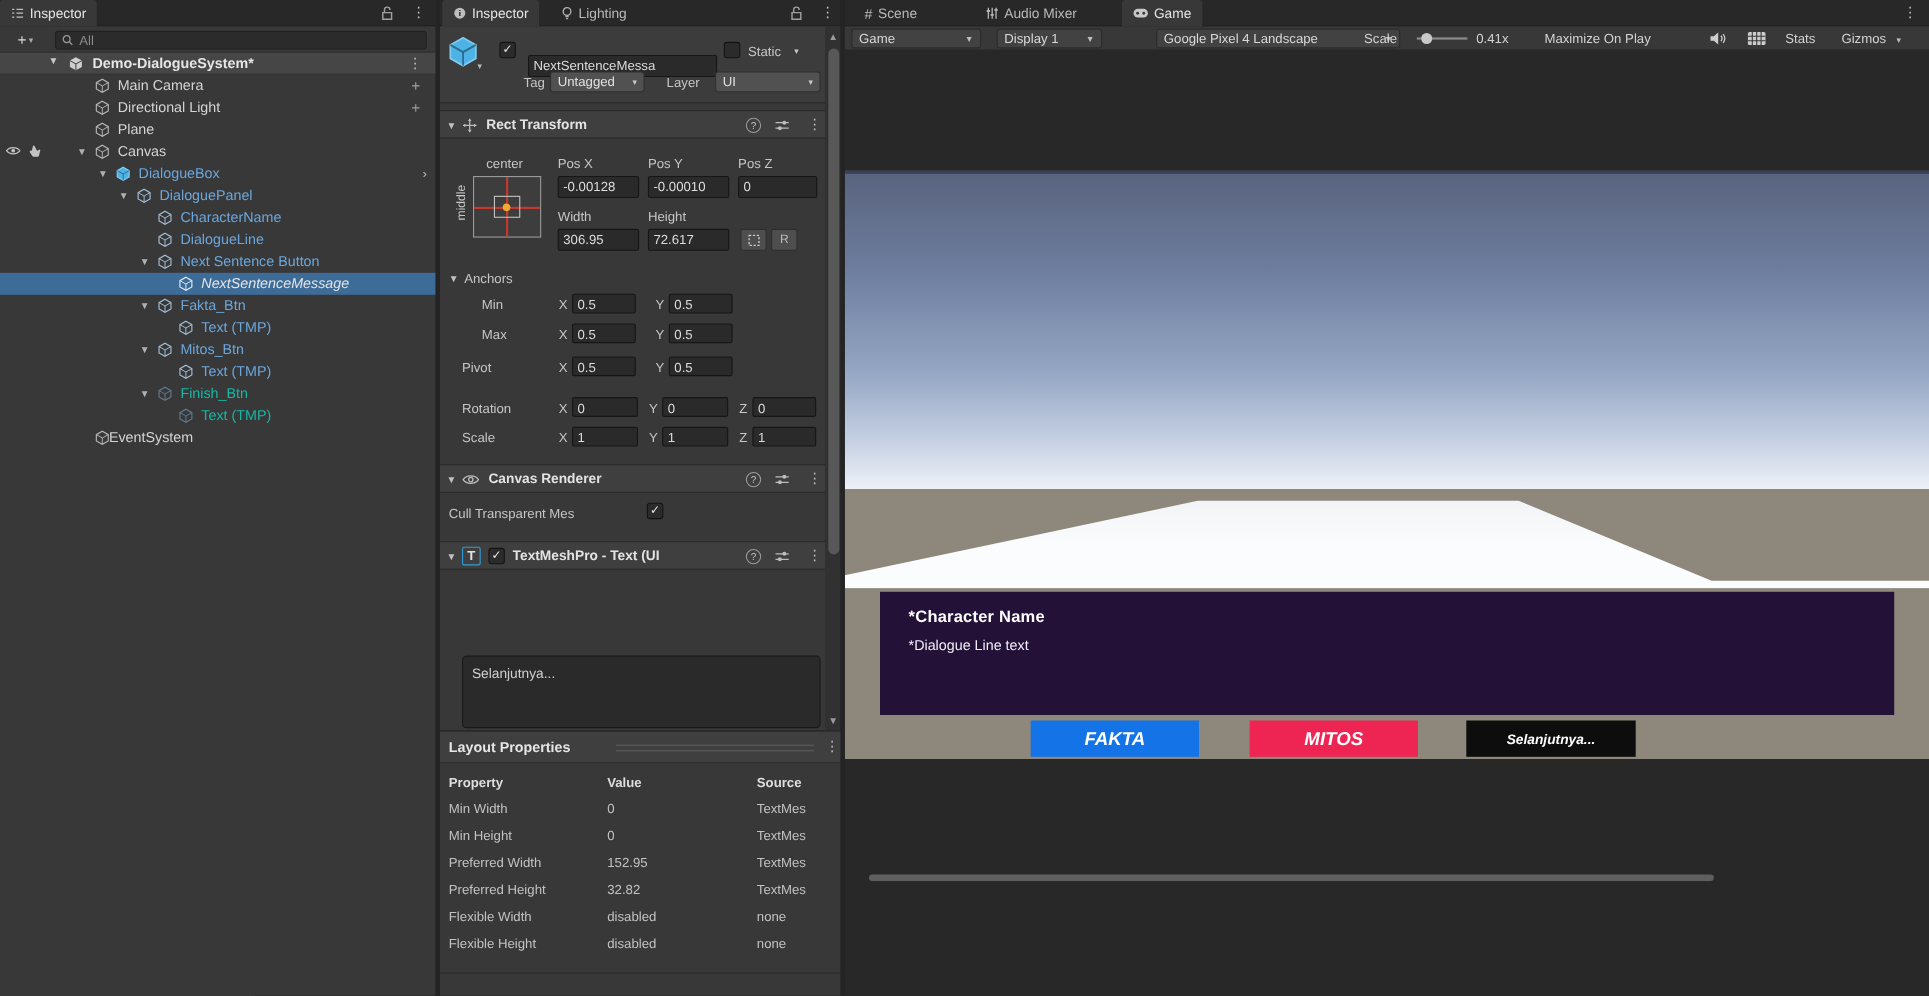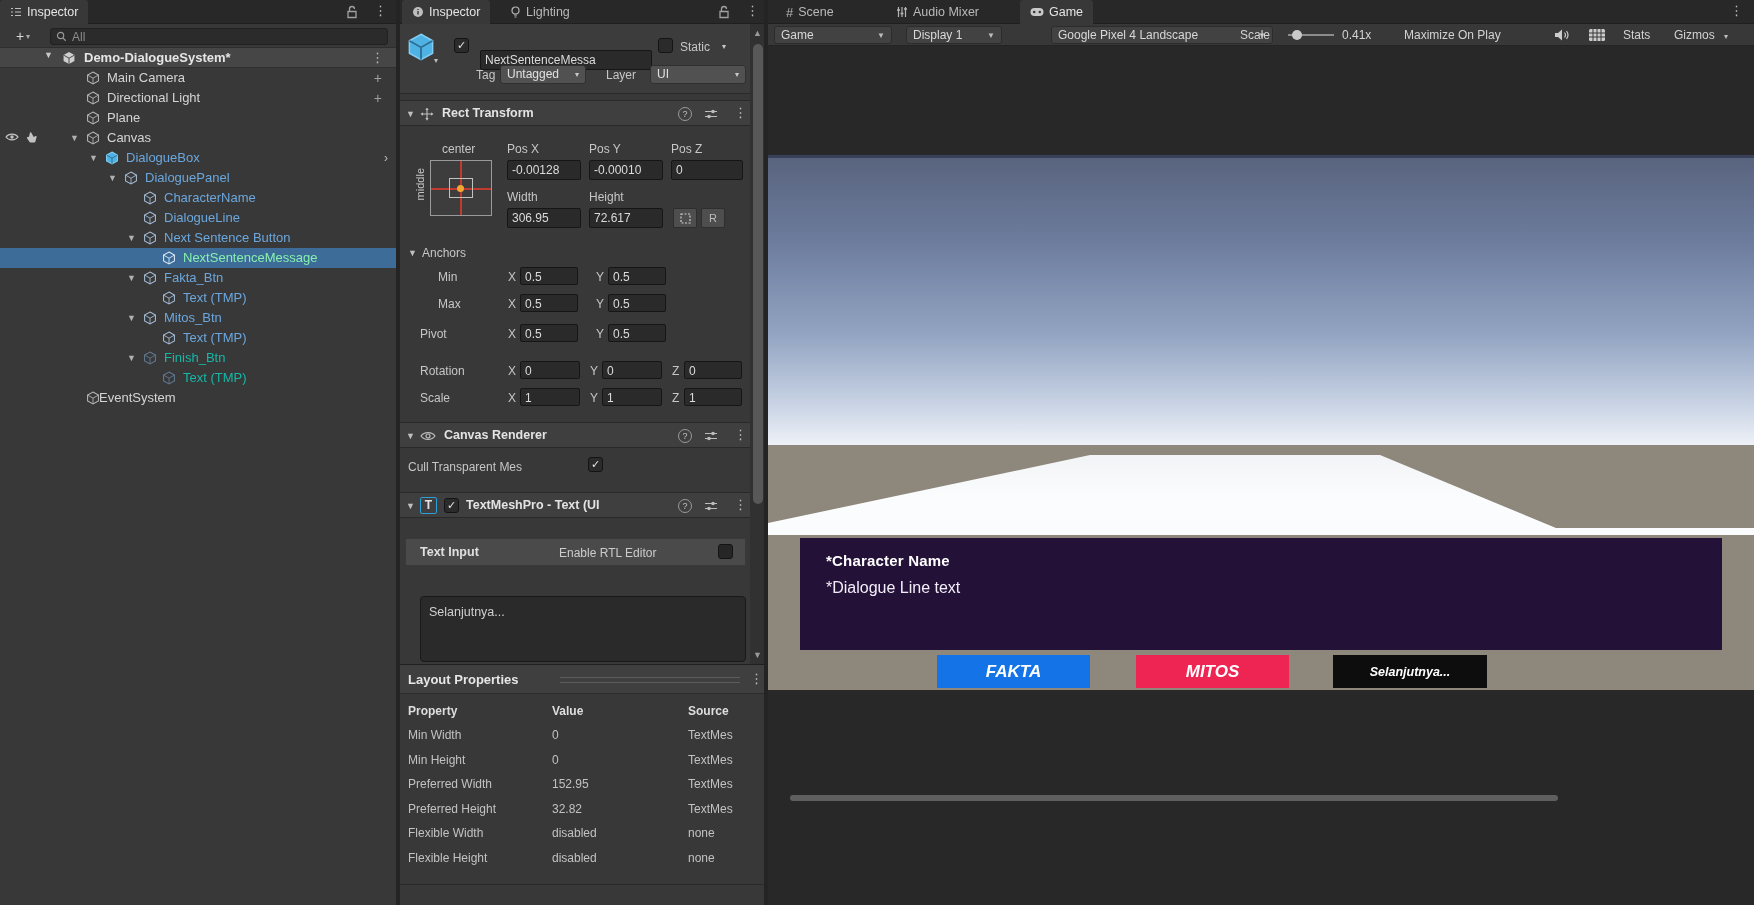--- a/index.html
+++ b/index.html
@@ -35,21 +35,21 @@
   .scene-row .fold{position:absolute;left:44px;top:2px;color:#c8c8c8;font-size:9px;}
   .scene-row .sicon{position:absolute;left:62px;top:3px;}
   .scene-row .sname{position:absolute;left:84px;top:2px;color:#e6e6e6;font-weight:bold;line-height:16px;}
   .scene-row .kebab{position:absolute;right:12px;top:4px;}
   .h-row{position:absolute;left:0;width:100%;height:20px;}
   .h-row.selected{background:#3d6c99;}
   .h-row .fold{position:absolute;top:5px;color:#b0b0b0;font-size:9px;line-height:10px;}
   .h-row .icon{position:absolute;top:3px;}
   .h-row .lab{position:absolute;top:2px;line-height:16px;color:#d4d4d4;white-space:nowrap;}
   .h-row .lab.prefab,.h-row .lab.prefab-root{color:#6ba7dd;}
-  .h-row.selected .lab{color:#86efac;}
+  .h-row.selected .lab{color:#e5e5e5;font-style:italic;}
   .h-row .lab.disabled{color:#14b8a6;}
   .h-row .plusbadge{position:absolute;right:14px;top:2px;color:#9f9f9f;font-size:14px;line-height:16px;}
   .h-row .chevbadge{position:absolute;right:8px;top:2px;color:#bdbdbd;font-size:12px;line-height:16px;}
   .gutter-ic{position:absolute;top:3px;}
   .cube .body{fill:none;stroke:#b6b6b6;stroke-width:1.2;}
   .cube .edges{fill:none;stroke:#b6b6b6;stroke-width:1;}
   .cube.prefab .body,.cube.prefab .edges{stroke:#a3bdd6;}
   .cube.prefab-root .body{fill:#4fb2e5;stroke:#82cdf2;}
   .cube.prefab-root .edges{stroke:rgba(15,50,70,.55);}
   .cube.disabled .body,.cube.disabled .edges{stroke:#5f7a91;}
@@ -93,21 +93,21 @@
   .gframe{position:absolute;left:0;top:155px;width:986px;height:535px;overflow:hidden;}
   .sky{position:absolute;left:0;top:0;width:986px;height:290px;
        background:linear-gradient(#58637d 0%,#6d7c9d 30%,#93a4c2 62%,#c6d1e3 85%,#eef1f7 100%);}
   .skyline{position:absolute;left:0;top:0;width:986px;height:3px;background:#39415a;}
   .ground{position:absolute;left:0;top:290px;width:986px;height:245px;background:#8e877b;}
   .plane{position:absolute;left:0;top:285px;width:986px;height:95px;
          background:linear-gradient(#eef1f4,#fbfcfd 60%);
          clip-path:polygon(322px 15px,612px 15px,788px 88px,986px 88px,986px 95px,0px 95px,0px 83px);}
   .dlgpanel{position:absolute;left:32px;top:383px;width:922px;height:112px;background:#241138;}
   .dlgname{position:absolute;left:26px;top:14px;color:#ffffff;font-weight:bold;font-size:15px;letter-spacing:.2px;}
-  .dlgline{position:absolute;left:26px;top:41px;color:#f2eef8;font-size:16px;}
+  .dlgline{position:absolute;left:26px;top:41px;color:#f2eef8;font-size:13px;}
   .gbtn{position:absolute;top:500px;height:33px;display:flex;align-items:center;justify-content:center;
         color:#fff;font-weight:bold;font-style:italic;}
   .hscroll{position:absolute;left:22px;top:795px;width:768px;height:6px;border-radius:3px;background:#5f5f5f;}
 </style>
 </head>
 <body>
 
 <section id="hierarchy">
   <div class="tabstrip">
     <div class="tab active" style="left:0;">
@@ -501,25 +501,20 @@
     <span class="abs" style="left:304px;top:7px;">
       <svg width="14" height="12" viewBox="0 0 14 12">
           <path d="M1 3.5h12M1 8.5h12" stroke="#bdbdbd" stroke-width="1.2"></path>
       <circle cx="9" cy="3.5" r="1.8" fill="#bdbdbd"></circle>
           <circle cx="5" cy="8.5" r="1.8" fill="#bdbdbd"></circle>
         </svg>
       </span>
     <span class="abs kebab" style="left:334px;top:6px;">⋮</span>
   </div>
 
-  <div class="tmpbar" style="top:538px;">
-    <span class="abs" style="left:14px;top:6px;color:#e0e0e0;font-weight:bold;font-size:12.5px;">Text Input</span>
-    <span class="abs" style="left:153px;top:7px;color:#cccccc;font-size:12px;">Enable RTL Editor</span>
-    <div class="cb abs" style="left:312px;top:5px;background:#262626;"></div>
-  </div>
   <div class="textarea" style="left:20px;top:596px;width:326px;height:66px;">Selanjutnya...</div>
 
   <div class="lp-hdr" style="top:664px;">
     <span class="abs" style="left:8px;top:7px;color:#e6e6e6;font-weight:bold;font-size:13px;">Layout Properties</span>
     <div class="dragline" style="left:160px;top:12px;width:180px;"></div>
     <div class="dragline" style="left:160px;top:17px;width:180px;"></div>
     <span class="abs kebab" style="left:350px;top:8px;">⋮</span>
   </div>
   <span class="lp-cell hdr" style="left:8px;top:704px;">Property</span>
   <span class="lp-cell hdr" style="left:152px;top:704px;">Value</span>

